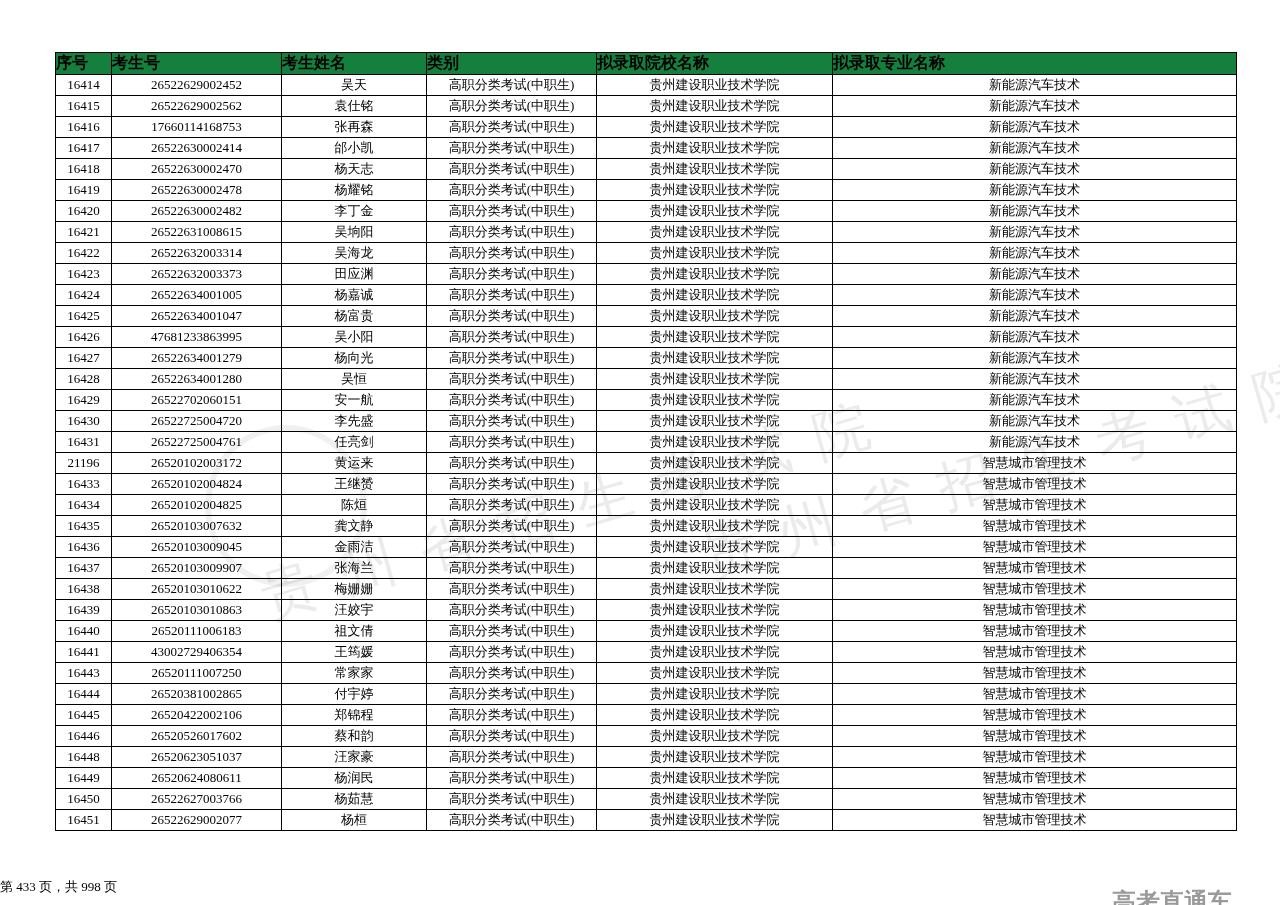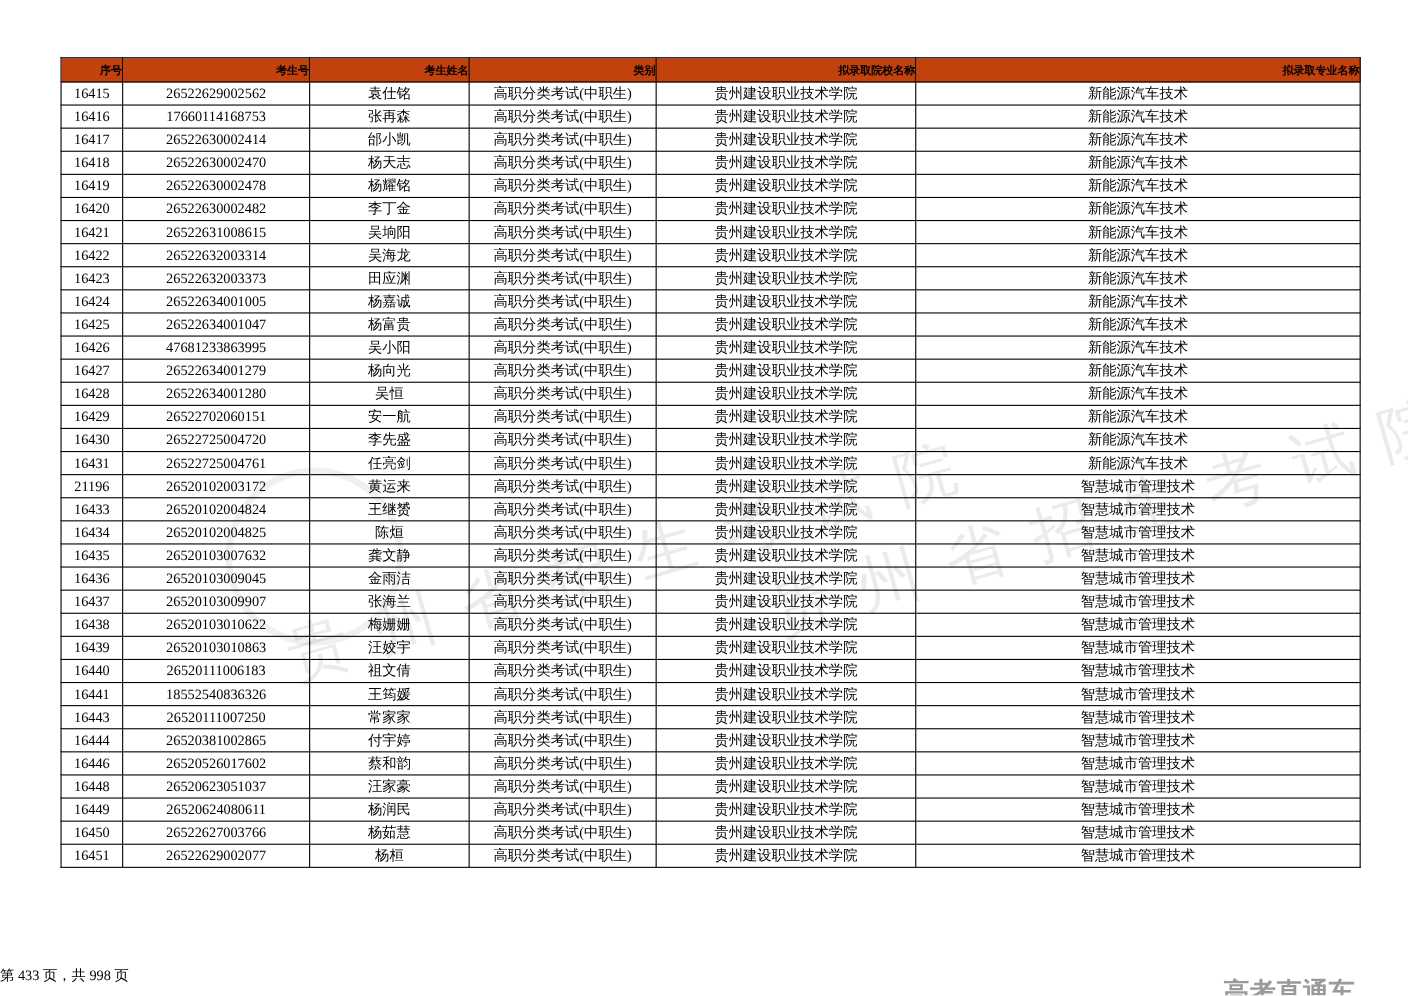--- a/index.html
+++ b/index.html
@@ -16,25 +16,25 @@
     position:absolute;
     left:55px;
     top:52px;
     width:1181px;
     border-collapse:collapse;
     table-layout:fixed;
   }
   table.roster th {
     border:1px solid #000;
     height:21px;
-    font-size:10px;
+    font-size:16px;
     font-weight:bold;
-    text-align:right;
+    text-align:left;
     padding:0;
-    background:#c2410c;
+    background:#15803d;
   }
   table.roster td {
     border:1px solid #000;
     height:20px;
     font-size:13px;
     text-align:center;
     padding:0 2px;
     line-height:1.05;
     white-space:nowrap;
     overflow:hidden;
@@ -99,20 +99,28 @@
       <tr>
         <th>序号</th>
         <th>考生号</th>
         <th>考生姓名</th>
         <th>类别</th>
         <th>拟录取院校名称</th>
         <th>拟录取专业名称</th>
       </tr>
     </thead>
     <tbody>
+    <tr>
+          <td>16414</td>
+          <td>26522629002452</td>
+          <td>吴天</td>
+          <td>高职分类考试(中职生)</td>
+          <td>贵州建设职业技术学院</td>
+          <td>新能源汽车技术</td>
+        </tr>
         <tr>
           <td>16415</td>
           <td>26522629002562</td>
           <td>袁仕铭</td>
           <td>高职分类考试(中职生)</td>
           <td>贵州建设职业技术学院</td>
           <td>新能源汽车技术</td>
         </tr>
         <tr>
           <td>16416</td>
@@ -309,21 +317,21 @@
         <tr>
           <td>16440</td>
           <td>26520111006183</td>
           <td>祖文倩</td>
           <td>高职分类考试(中职生)</td>
           <td>贵州建设职业技术学院</td>
           <td>智慧城市管理技术</td>
         </tr>
         <tr>
           <td>16441</td>
-          <td>18552540836326</td>
+          <td>43002729406354</td>
           <td>王筠媛</td>
           <td>高职分类考试(中职生)</td>
           <td>贵州建设职业技术学院</td>
           <td>智慧城市管理技术</td>
         </tr>
         <tr>
           <td>16443</td>
           <td>26520111007250</td>
           <td>常家家</td>
           <td>高职分类考试(中职生)</td>
@@ -332,20 +340,28 @@
         </tr>
         <tr>
           <td>16444</td>
           <td>26520381002865</td>
           <td>付宇婷</td>
           <td>高职分类考试(中职生)</td>
           <td>贵州建设职业技术学院</td>
           <td>智慧城市管理技术</td>
         </tr>
         <tr>
+          <td>16445</td>
+          <td>26520422002106</td>
+          <td>郑锦程</td>
+          <td>高职分类考试(中职生)</td>
+          <td>贵州建设职业技术学院</td>
+          <td>智慧城市管理技术</td>
+        </tr>
+        <tr>
           <td>16446</td>
           <td>26520526017602</td>
           <td>蔡和韵</td>
           <td>高职分类考试(中职生)</td>
           <td>贵州建设职业技术学院</td>
           <td>智慧城市管理技术</td>
         </tr>
         <tr>
           <td>16448</td>
           <td>26520623051037</td>

